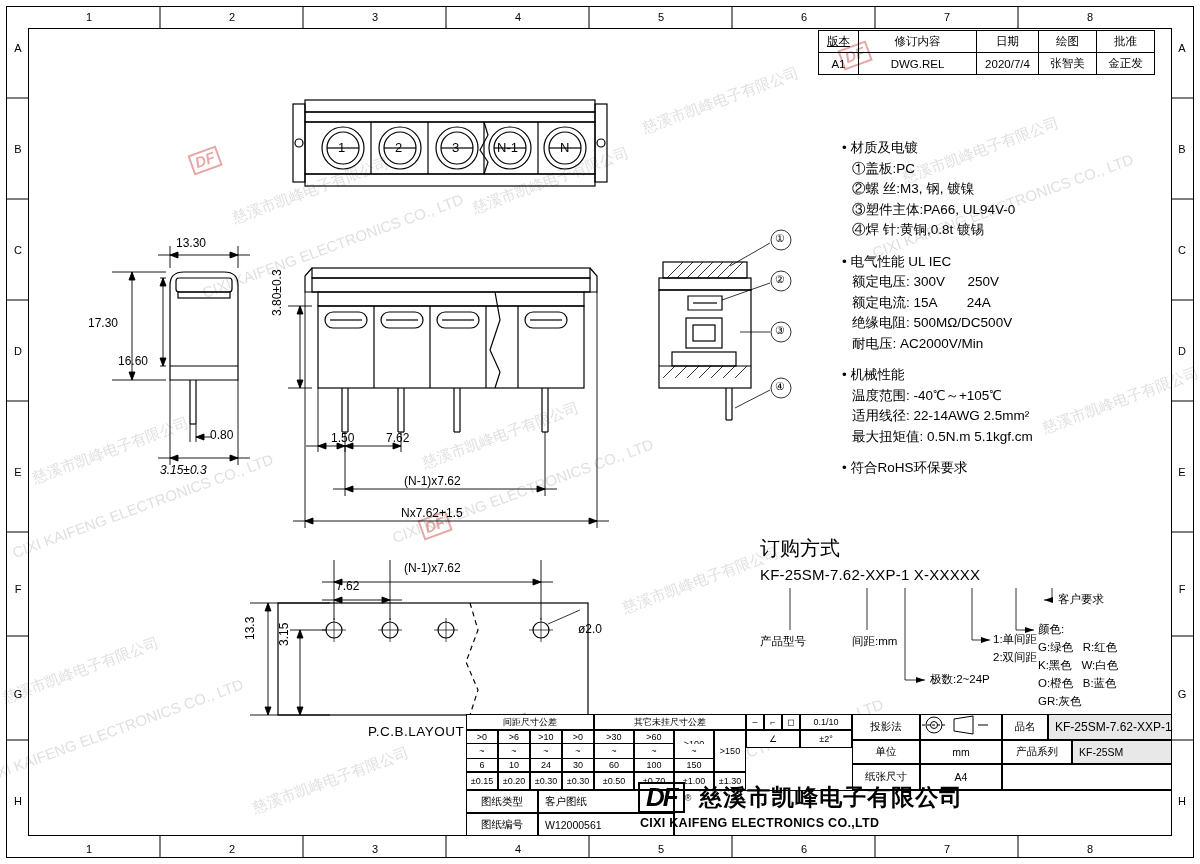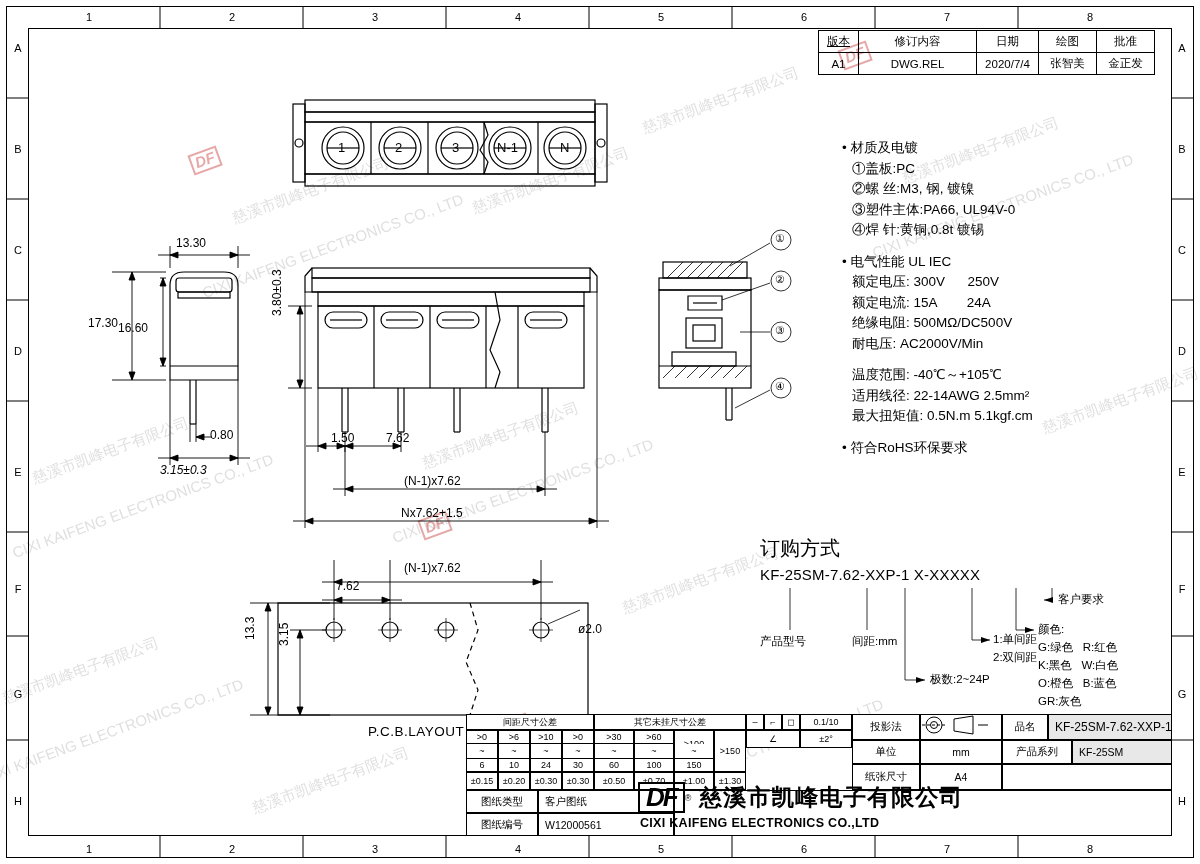--- a/index.html
+++ b/index.html
@@ -275,20 +275,21 @@
       <div class="ln">④焊 针:黄铜,0.8t 镀锡</div>
     </div>
     <div class="grp">
       <div class="hd">• 电气性能        UL        IEC</div>
       <div class="ln">额定电压: 300V      250V</div>
       <div class="ln">额定电流: 15A        24A</div>
       <div class="ln">绝缘电阻: 500MΩ/DC500V</div>
       <div class="ln">耐电压: AC2000V/Min</div>
     </div>
     <div class="grp">
+      <div class="hd">• 机械性能</div>
       <div class="ln">温度范围: -40℃～+105℃</div>
       <div class="ln">适用线径: 22-14AWG 2.5mm²</div>
       <div class="ln">最大扭矩值: 0.5N.m 5.1kgf.cm</div>
     </div>
     <div class="grp">
       <div class="hd">• 符合RoHS环保要求</div>
     </div>
   </div>
 
   <svg width="1200" height="864">
@@ -553,21 +554,21 @@
         <path d="M1034 630 l-9 -3 l0 6 z" fill="#000" stroke="none"></path>
         <path d="M990 640 l-9 -3 l0 6 z" fill="#000" stroke="none"></path>
         <path d="M925 680 l-9 -3 l0 6 z" fill="#000" stroke="none"></path>
       </g>
     </g>
   </svg>
 
   <div>
     <div class="dim-txt" style="left:176px; top:236px;">13.30</div>
     <div class="dim-txt" style="left:88px;  top:316px;">17.30</div>
-    <div class="dim-txt" style="left:118px; top:321px;">16.60</div>
+    <div class="dim-txt" style="left:118px; top:354px;">16.60</div>
     <div class="dim-txt" style="left:210px; top:428px;">0.80</div>
     <div class="dim-txt" style="left:160px; top:463px;font-style:italic;">3.15±0.3</div>
 
     <div class="dim-txt" style="left:270px; top:316px; transform:rotate(-90deg); transform-origin:left top;">3.80±0.3</div>
     <div class="dim-txt" style="left:331px; top:431px;">1.50</div>
     <div class="dim-txt" style="left:386px; top:431px;">7.62</div>
     <div class="dim-txt" style="left:404px; top:474px;">(N-1)x7.62</div>
     <div class="dim-txt" style="left:401px; top:506px;">Nx7.62+1.5</div>
 
     <div class="dim-txt" style="left:338px; top:140px; font-size:13px;">1</div>

